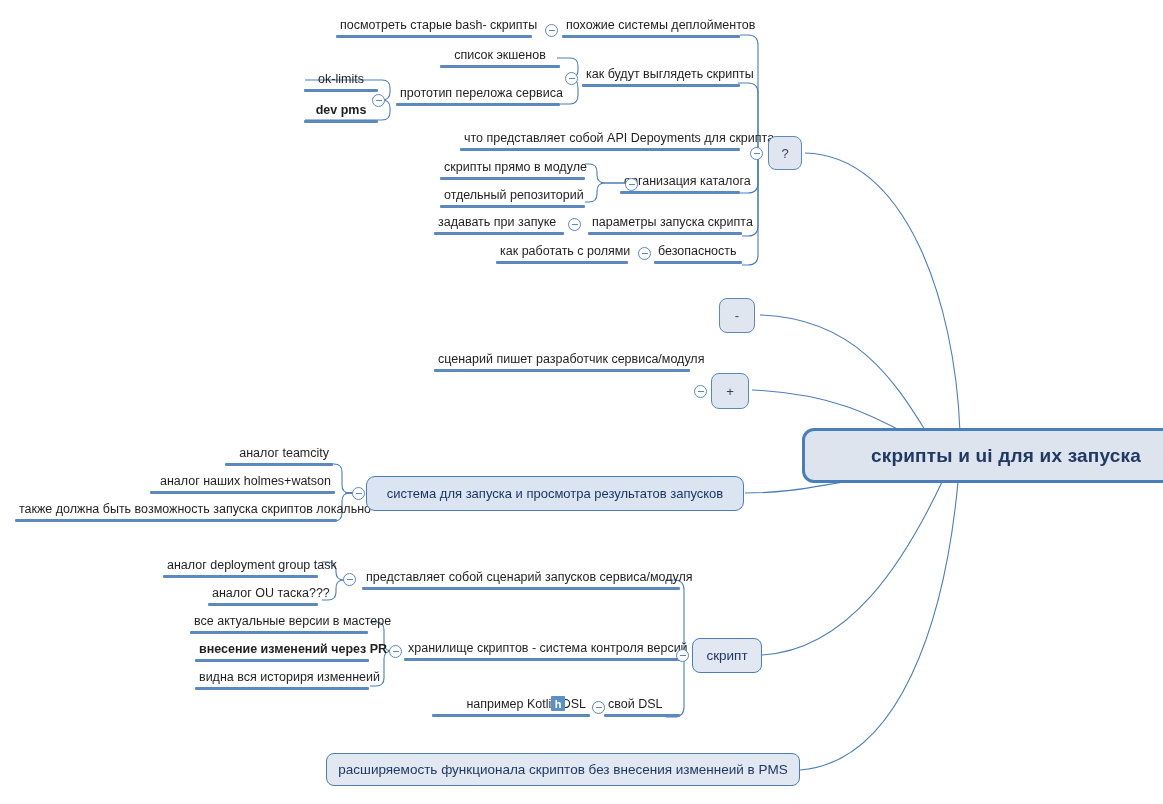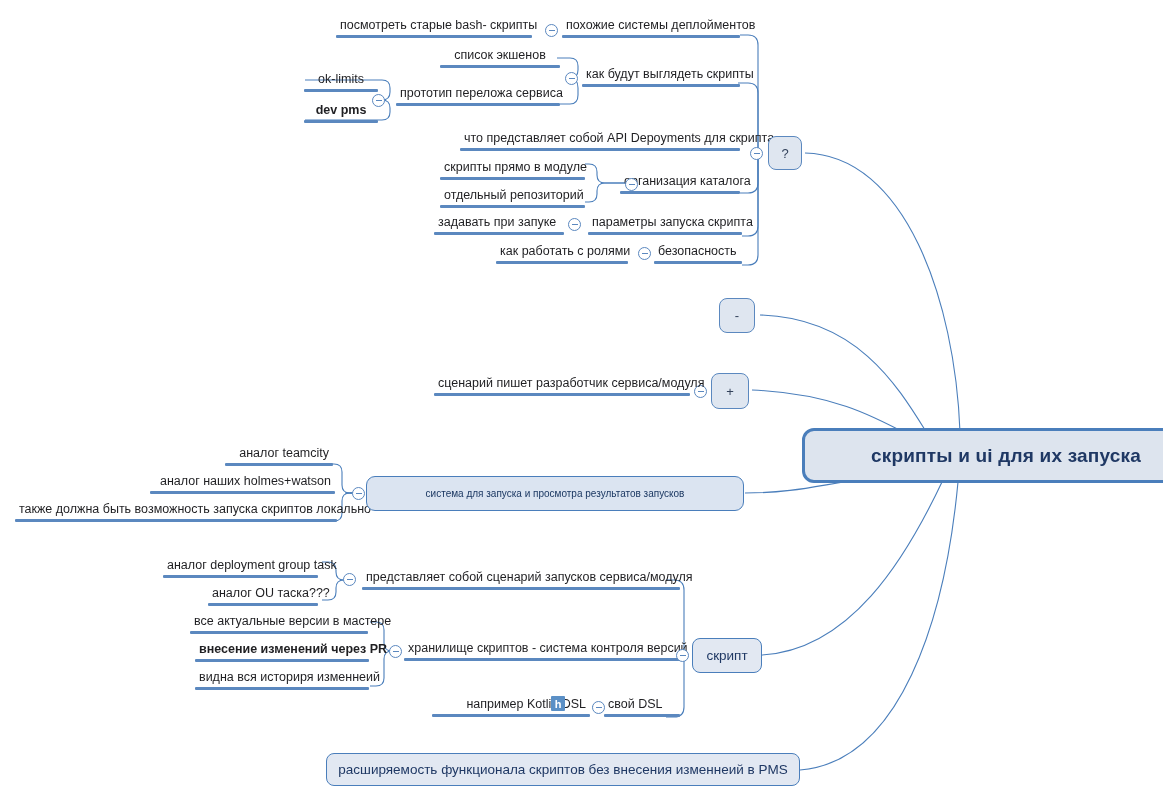--- a/index.html
+++ b/index.html
@@ -63,21 +63,21 @@
     border-radius: 8px;
     padding: 0;
     font-size: 13px;
     color: #33425b;
   }
   .box.mid {
     background: #dbe4f1;
     border: 1.4px solid #4a7ebb;
     border-radius: 9px;
     color: #16335e;
-    font-size: 10px;
+    font-size: 13px;
   }
   .box.root {
     background: #dde4ee;
     border: 3px solid #4a7ebb;
     border-radius: 12px;
     color: #1f3864;
     font-size: 19px;
     font-weight: bold;
     letter-spacing: .2px;
   }
@@ -271,21 +271,21 @@
 
   <div class="box tiny" style="left:719px; top:298px; width:36px; height:35px;">
     <span>-</span>
   </div>
 
   <div class="box tiny" style="left:711px; top:373px; width:38px; height:36px;">
     <span>+</span>
   </div>
   <div class="handle" style="left:694px; top:385px;"></div>
 
-  <div class="leaf" style="left:434px; top:376px; width:256px;">
+  <div class="leaf" style="left:434px; top:352px; width:256px;">
     <div class="txt">сценарий пишет разработчик сервиса/модуля</div>
     <div class="bar"></div>
   </div>
 
   <div class="leaf ralign" style="left:225px; top:446px; width:108px;">
     <div class="txt">аналог teamcity</div>
     <div class="bar"></div>
   </div>
 
   <div class="leaf ralign" style="left:150px; top:474px; width:185px;">

